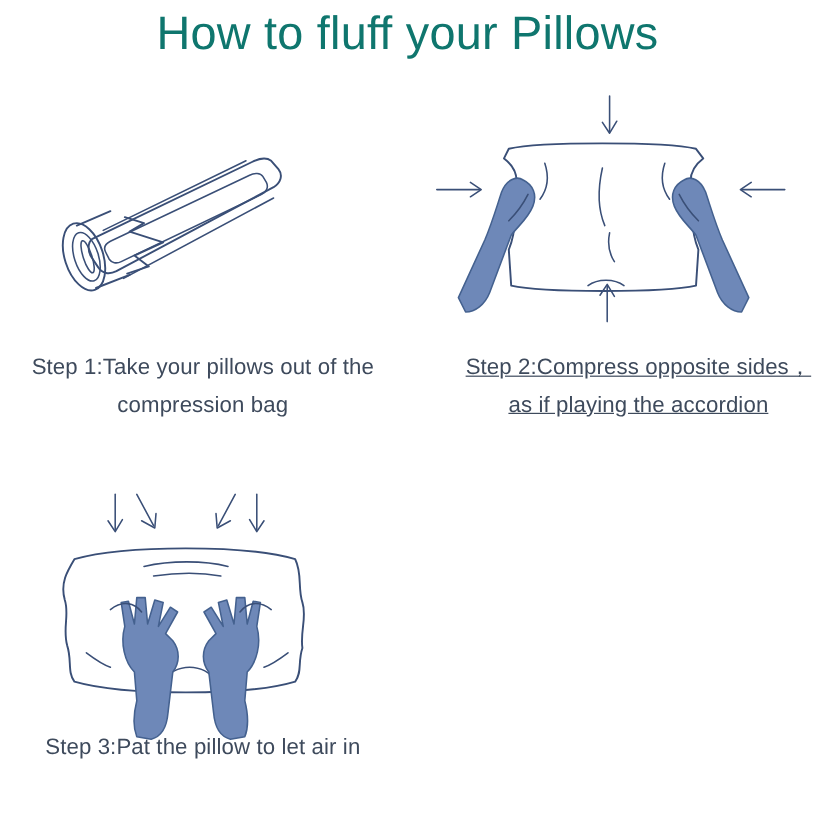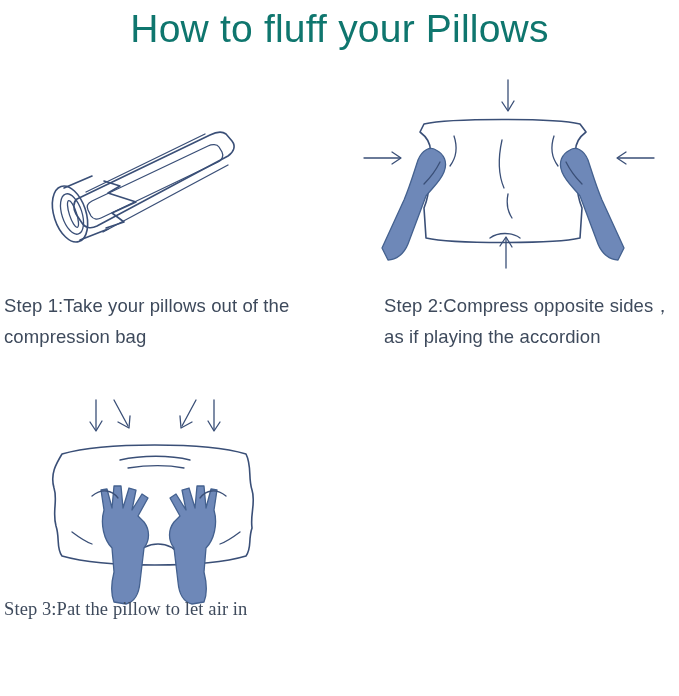--- a/index.html
+++ b/index.html
@@ -30,30 +30,31 @@
     color: #0f766e;
     white-space: nowrap;
   }
 
   .grid {
     position: absolute;
     top: 62px;
     left: 0;
     width: 609px;
     height: 634px;
+    text-align: center;
   }
 
   .cell {
     position: absolute;
     width: 339px;
     height: 317px;
   }
   .cell.c0 { left: 0;   top: 0; }
   .cell.c1 { left: 340px; top: 0; }
-  .cell.c2 { left: 0;   top: 304px; font-family: Liberation Serif, serif; }
+  .cell.c2 { left: 0;   top: 316px; }
   .cell.c3 { left: 340px; top: 317px; }
 
   .figure {
     position: absolute;
     left: 0;
     top: 0;
     width: 339px;
     height: 230px;
   }
   .figure svg {
@@ -66,21 +67,21 @@
     position: absolute;
     left: 4px;
     top: 228px;
     width: 330px;
     font-size: 18.5px;
     line-height: 31px;
     color: #3e4a5c;
     letter-spacing: 0.1px;
   }
   .cell.c1 .caption,
-  .cell.c3 .caption { left: 44px; width: 296px; }
+  .cell.c3 .caption { left: 44px; width: 296px; text-decoration: underline; }
 
   .cell.c2 .figure { top: 16px; }
   .cell.c3 .figure { top: 16px; }
 
   
   .ln {
     fill: none;
     stroke: #3a4f77;
     stroke-width: 1.6;
     stroke-linecap: round;

